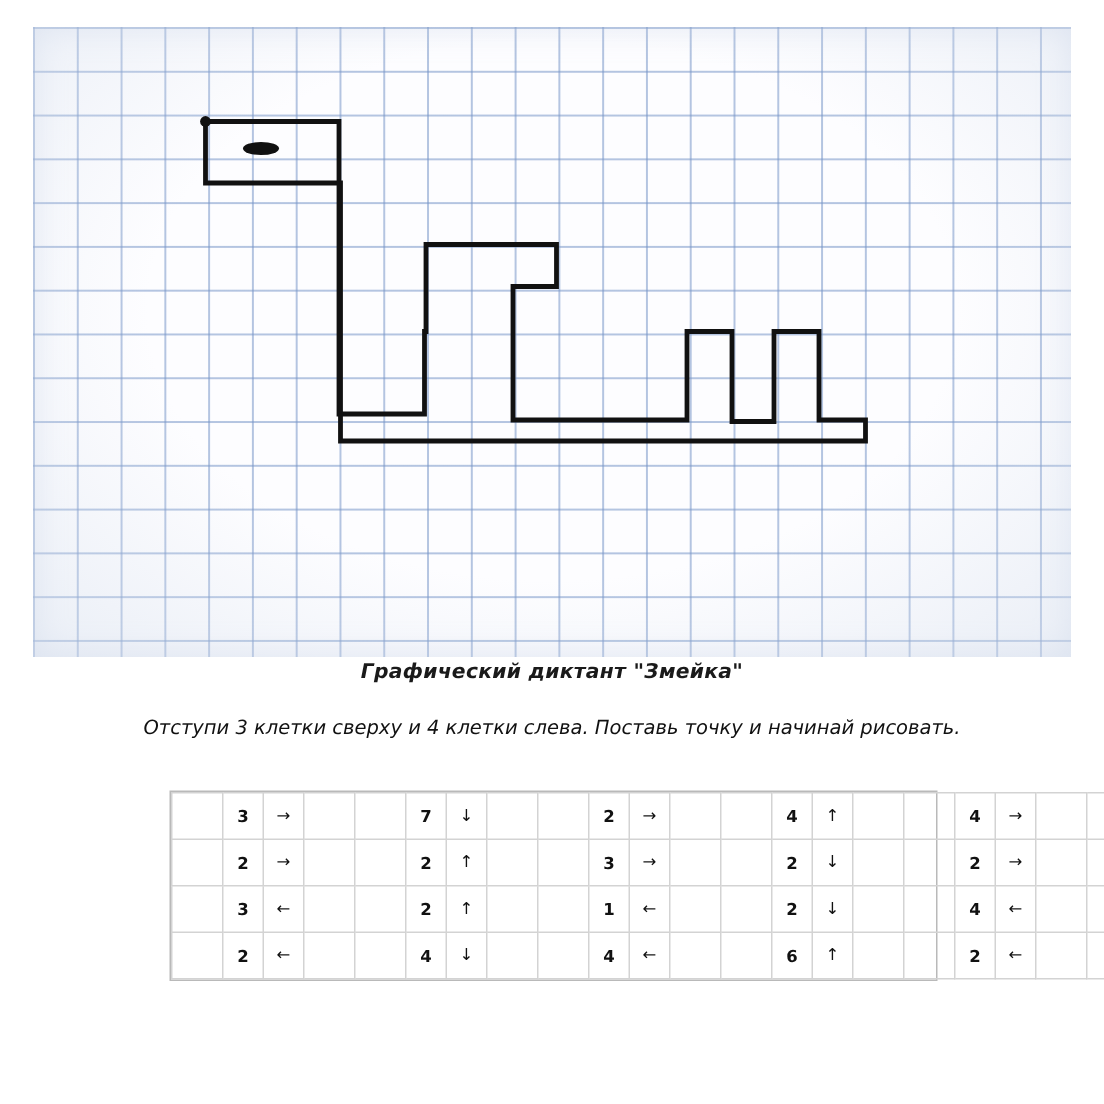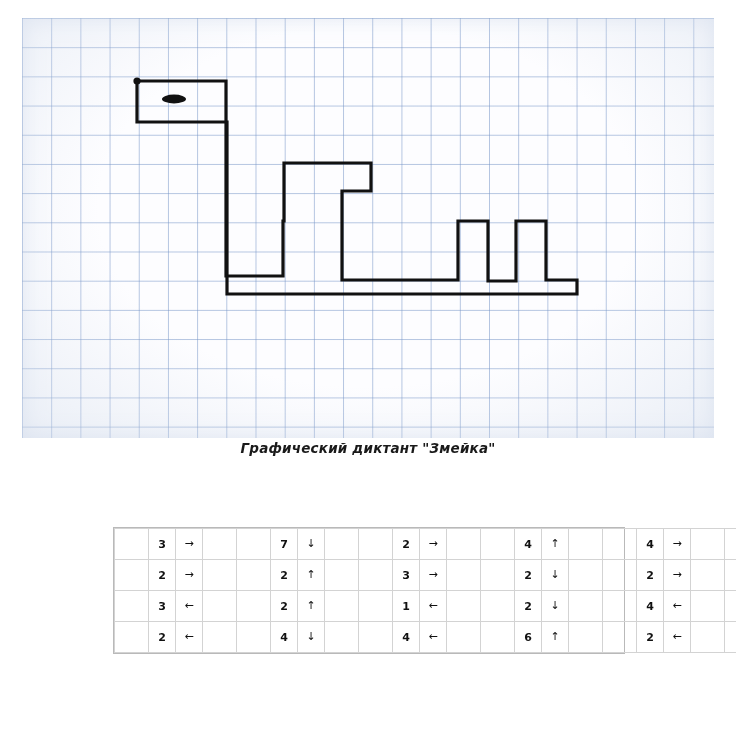--- a/index.html
+++ b/index.html
@@ -158,20 +158,21 @@
         115,63
       " fill="none" stroke="#111111" stroke-width="3.2" stroke-linejoin="miter" stroke-linecap="square"></polyline>
 
     <circle cx="115" cy="63" r="3.6" fill="#111111"></circle>
 
     <ellipse cx="152" cy="81" rx="12" ry="4.4" fill="#111111"></ellipse>
   </svg>
 
   <div id="caption-title">Графический диктант "Змейка"</div>
 
+  <div id="caption-instruction">Отступи 3 клетки сверху и 4 клетки слева. Поставь точку и начинай рисовать.</div>
 
   <div id="steps-table-wrap">
     <table class="steps">
       <tbody id="steps-body">
           <tr>
             <td class="pad"></td>
             <td class="num">3</td>
             <td class="arrow"><span class="arrow-glyph">→</span></td>
             <td class="pad"></td>
             <td class="pad"></td>

